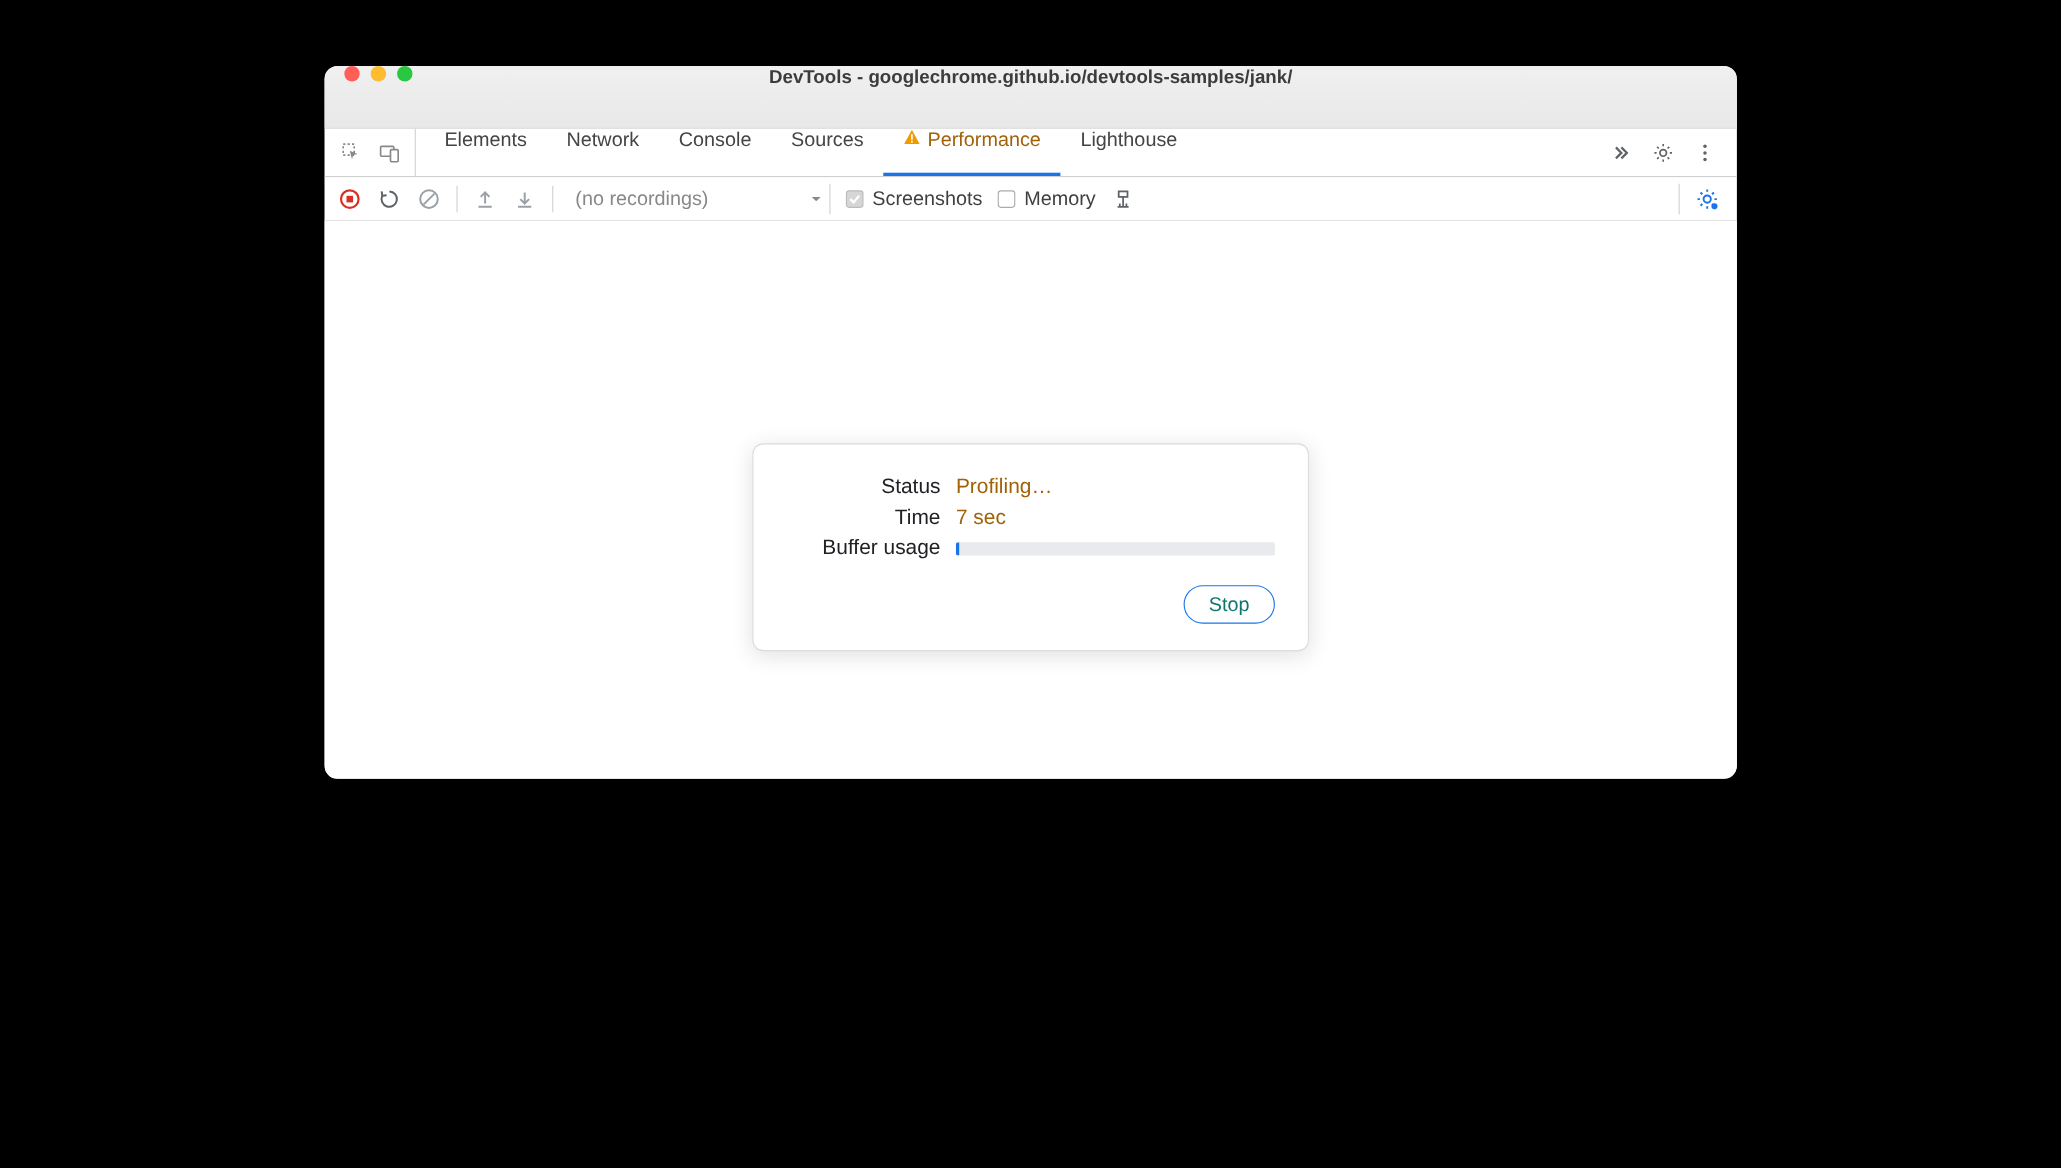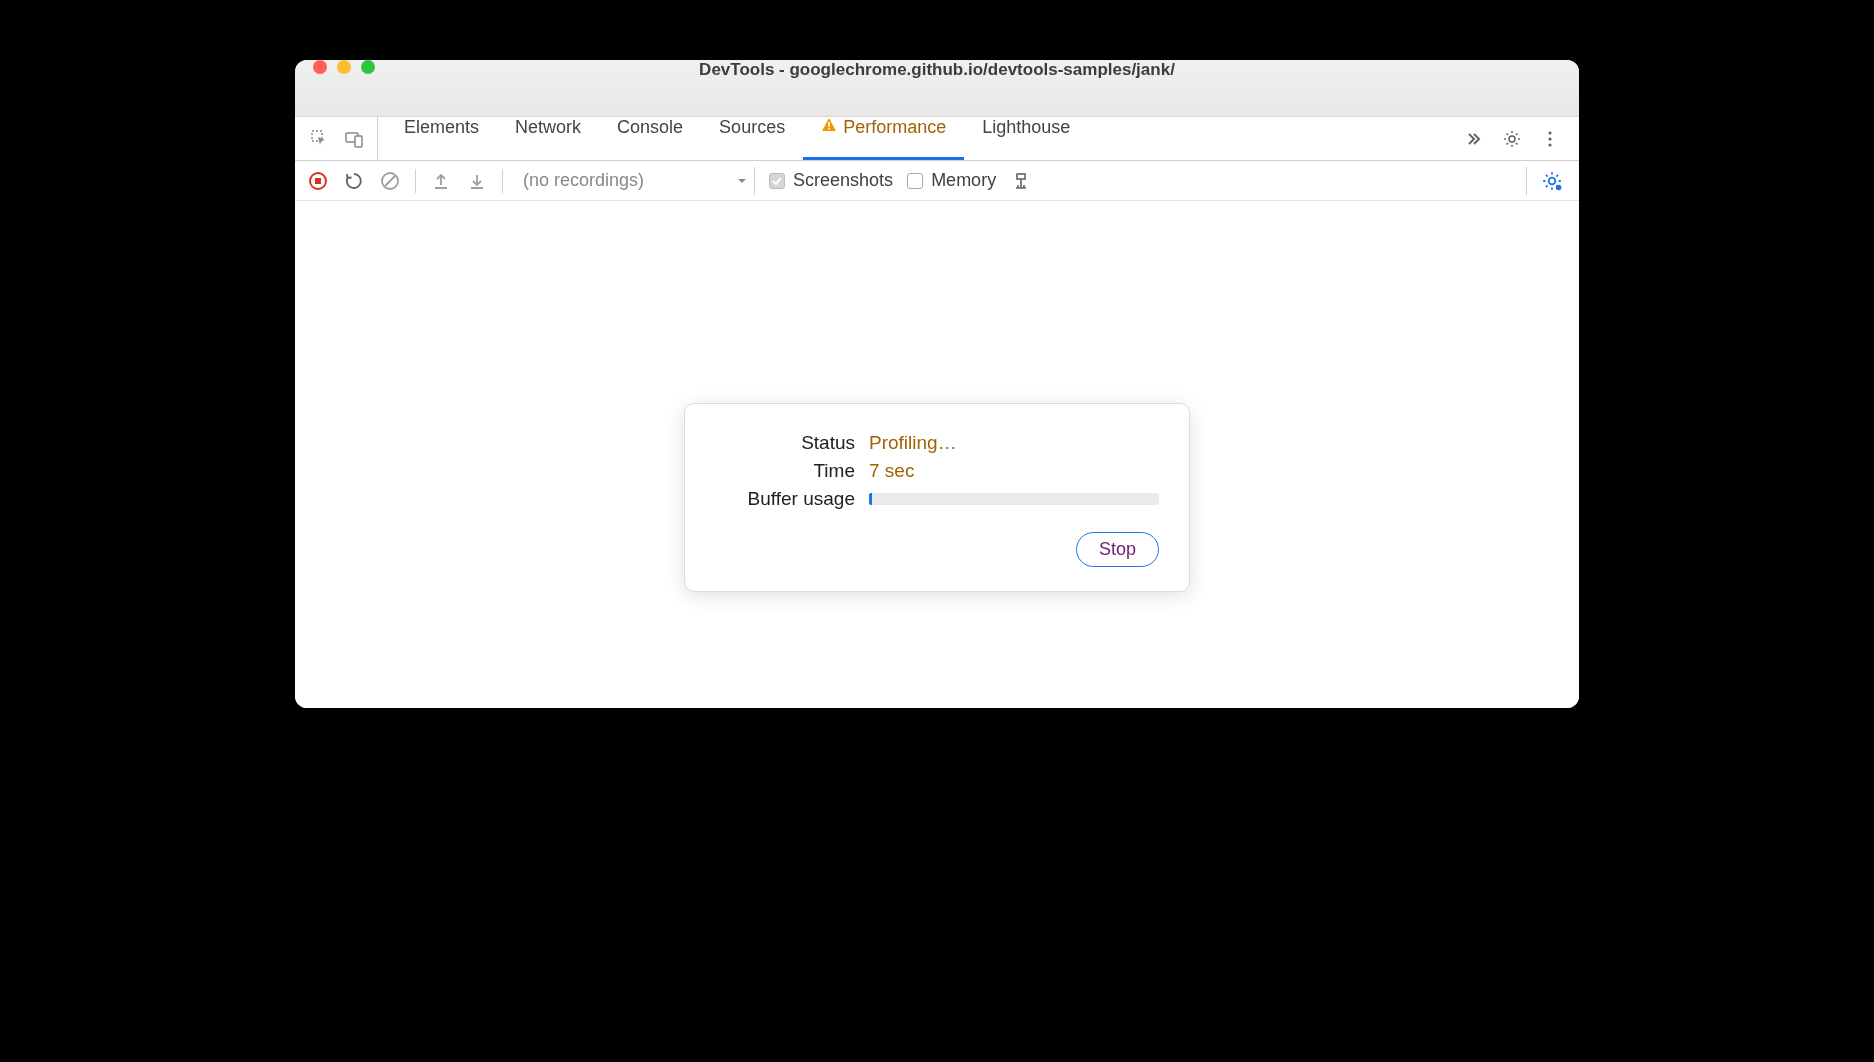--- a/index.html
+++ b/index.html
@@ -218,21 +218,21 @@
       width: 1%;
       background: #1a73e8;
     }
     .dialog-actions {
       display: flex;
       justify-content: flex-end;
       margin-top: 22px;
     }
     .stop-btn {
       border: 1px solid #1a73e8;
-      color: #701a75;
+      color: #0f766e;
       background: #fff;
       border-radius: 20px;
       padding: 6px 22px;
       font-size: 18px;
       cursor: pointer;
     }
   </style>
 </head>
 <body>
 

